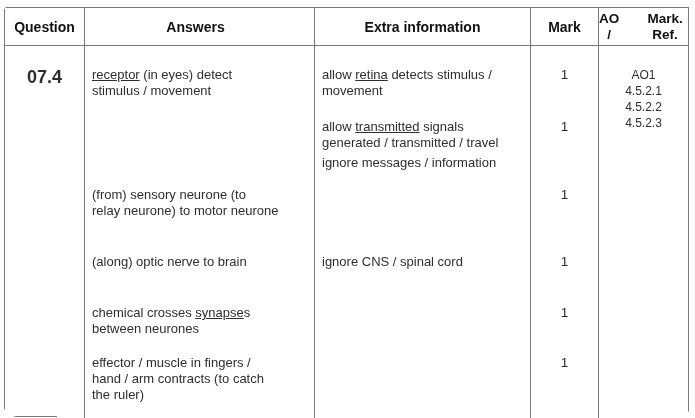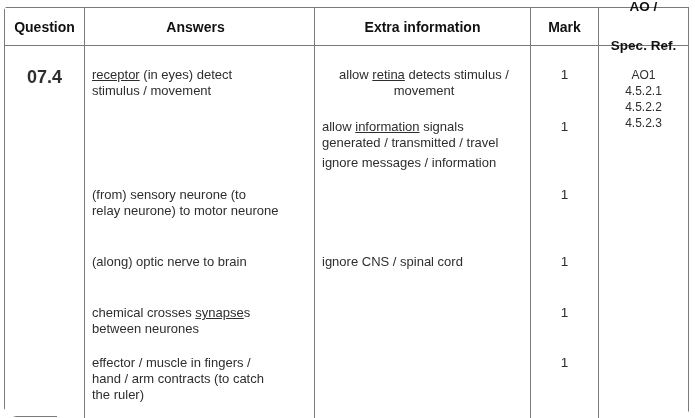--- a/index.html
+++ b/index.html
@@ -19,21 +19,21 @@
   }
   .bcell { top:46px; height:372px; }
   .blk {
     position:absolute; font-size:13px; line-height:16px;
     white-space:pre-line; left:7px; right:4px;
   }
   .u { text-decoration:underline; }
   .markblk { position:absolute; width:100%; text-align:center; font-size:13.5px; line-height:16px; }
   .aoblk { position:absolute; width:100%; text-align:center; font-size:12px; line-height:16px; top:21px; }
   .qnum { position:absolute; width:100%; text-align:center; font-weight:bold; font-size:18px; top:21px; }
-  .header-ao { flex-direction:column; font-size:13.5px;gap:23px; }
+  .header-ao { flex-direction:row; font-size:13.5px;gap:23px; }
 </style>
 </head>
 <body>
 
 <div class="page">
 
   <div class="hline" style="left:4px; top:7px;  width:685px;"></div>
   <div class="hline" style="left:4px; top:45px; width:685px;"></div>
   <div class="hline" style="left:0px; top:416px; width:57px;"></div>
   <div class="vline" style="left:4px;   top:7px; height:411px;"></div>
@@ -50,44 +50,44 @@
     <span>Answers</span>
   </div>
   <div class="cell hcell" style="left:315px; width:215px;">
     <span>Extra information</span>
   </div>
   <div class="cell hcell" style="left:531px; width:67px;">
     <span>Mark</span>
   </div>
   <div class="cell hcell header-ao" style="left:599px; width:89px;">
     <span>AO /</span>
-    <span>Spec. Ref.</span>
+    <span>Mark. Ref.</span>
   </div>
 
   <div class="cell bcell" style="left:5px; width:79px;">
     <div class="qnum">07.4</div>
   </div>
 
   <div class="cell bcell" style="left:85px; width:229px;">
     <div class="blk" style="top:21px;"><span></span><span class="u">receptor</span><span> (in eyes) detect
 stimulus / movement</span></div>
     <div class="blk" style="top:141px;"><span>(from) sensory neurone (to
 relay neurone) to motor neurone</span><span class="u"></span><span></span></div>
     <div class="blk" style="top:208px;"><span>(along) optic nerve to brain</span><span class="u"></span><span></span></div>
     <div class="blk" style="top:259px;"><span>chemical crosses </span><span class="u">synapse</span><span>s
 between neurones</span></div>
     <div class="blk" style="top:309px;"><span>effector / muscle in fingers /
 hand / arm contracts (to catch
 the ruler)</span><span class="u"></span><span></span></div>
   </div>
 
   <div class="cell bcell" style="left:315px; width:215px;">
-    <div class="blk" style="top:21px;text-align:center;"><span>allow </span><span class="u">retina</span><span> detects stimulus /
+    <div class="blk" style="top:21px;"><span>allow </span><span class="u">retina</span><span> detects stimulus /
 movement</span></div>
-    <div class="blk" style="top:73px;"><span>allow </span><span class="u">information</span><span> signals
+    <div class="blk" style="top:73px;"><span>allow </span><span class="u">transmitted</span><span> signals
 generated / transmitted / travel</span></div>
     <div class="blk" style="top:109px;"><span>ignore messages / information</span><span class="u"></span><span></span></div>
     <div class="blk" style="top:208px;"><span>ignore CNS / spinal cord</span><span class="u"></span><span></span></div>
   </div>
 
   <div class="cell bcell" style="left:531px; width:67px;">
     <div class="markblk" style="top:21px;">1</div>
     <div class="markblk" style="top:73px;">1</div>
     <div class="markblk" style="top:141px;">1</div>
     <div class="markblk" style="top:208px;">1</div>

